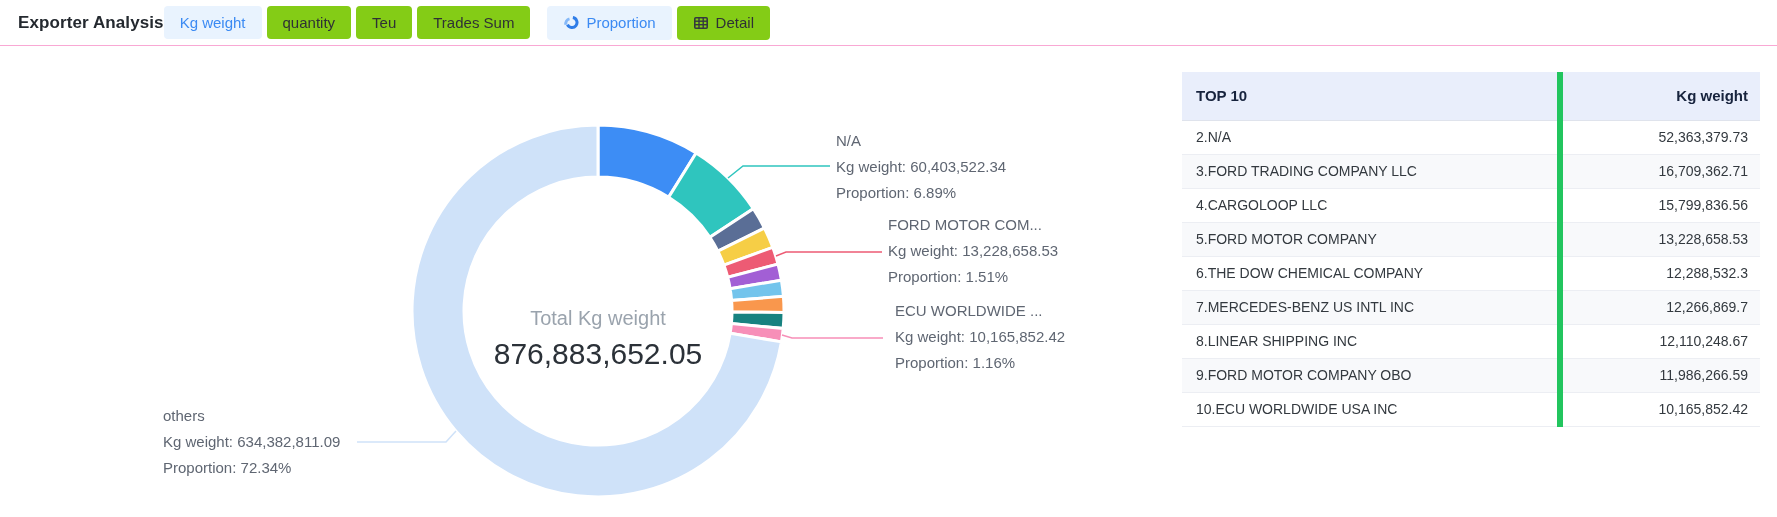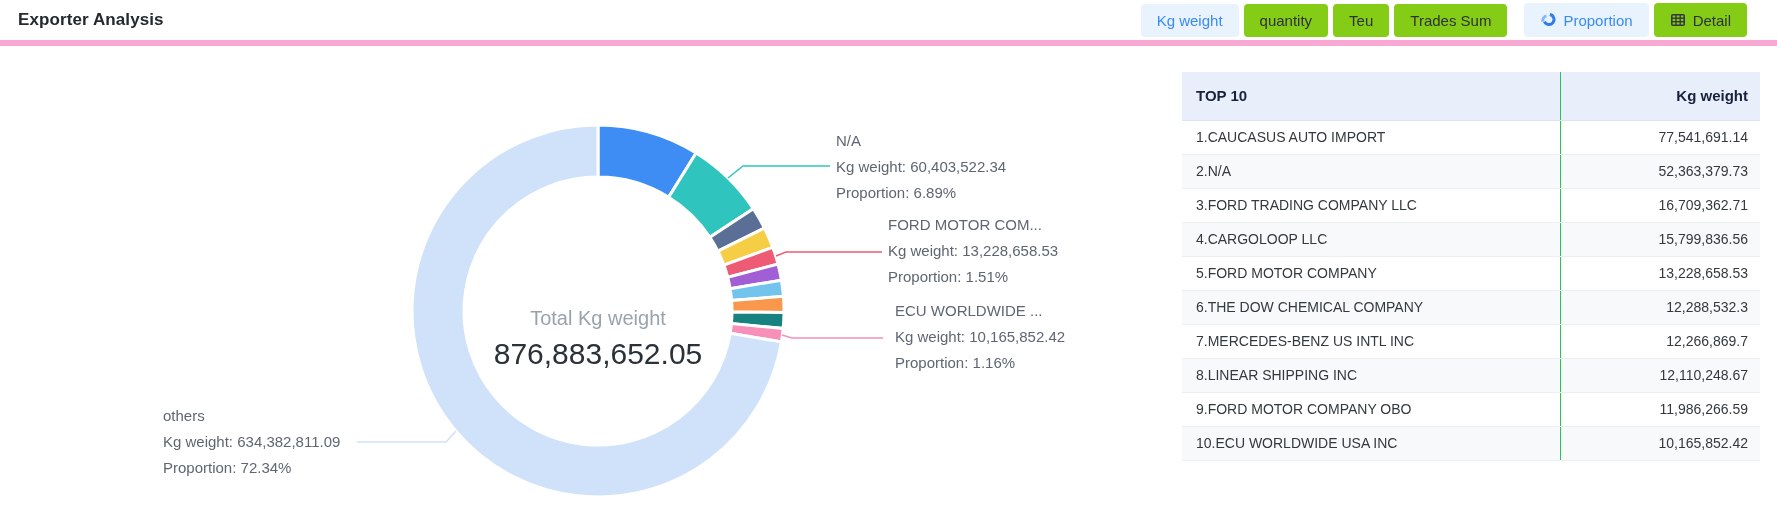--- a/index.html
+++ b/index.html
@@ -1,19 +1,19 @@
 <!DOCTYPE html>
 <html><head>
 <meta charset="utf-8">
 <style>
   * { margin:0; padding:0; box-sizing:border-box; }
   html,body { width:1777px; height:517px; background:#fff; overflow:hidden;
     font-family:"Liberation Sans","DejaVu Sans",sans-serif; }
-  .topbar { display:flex; justify-content:space-between; align-items:center;
-    height:46px; padding:0 30px 0 18px; border-bottom:6px solid #f9a8d4; background:#fff; }
+  .topbar { display:flex; justify-content:flex-start; align-items:center;
+    height:46px; padding:0 30px 0 18px; border-bottom:1px solid #f9a8d4; background:#fff; }
   .page-title { font-size:17px; font-weight:700; color:#24292f; letter-spacing:.1px; }
   .toolbar { display:flex; align-items:center; gap:5px; }
   .btn { display:inline-flex; align-items:center; gap:7px; border:none; cursor:pointer;
     padding:9px 16px; font-size:15px; border-radius:4px; background:#84cc16; color:#2f3135;
     font-family:inherit; line-height:1; white-space:nowrap; }
   .btn.active { background:#e9f3fe; color:#3b8af3; }
   .group-gap { width:7px; }
   .main { position:relative; width:1777px; height:470px; }
   #chart-svg { position:absolute; left:0; top:0; }
   .center-label { position:absolute; left:598px; top:258px; transform:translateX(-50%);
@@ -24,21 +24,21 @@
   .callout-na     { left:836px; top:82px; }
   .callout-ford   { left:888px; top:166px; }
   .callout-ecu    { left:895px; top:252px; }
   .callout-others { left:163px; top:357px; }
   .table-wrap { position:absolute; left:1182px; top:26px; width:578px; }
   table { width:100%; border-collapse:collapse; font-size:14px; color:#33393f; table-layout:fixed; }
   col.c-name { width:378px; } col.c-val { width:200px; }
   thead th { background:#e9eefb; height:48px; font-size:15px; font-weight:700; color:#17233d;
     border-bottom:1px solid #dfe3ec; }
   th:first-child, td:first-child { text-align:left; padding-left:14px;
-    border-right:1px solid #22c55e; }
+    border-right:6px solid #22c55e; }
   th:last-child, td:last-child { text-align:right; padding-right:12px; }
   tbody td { height:34px; border-bottom:1px solid #eceef3; }
   tbody tr:nth-child(even) { background:#f8f9fb; }
   .icon { display:inline-flex; }
 </style>
 </head>
 <body>
 
 <header class="topbar">
   <div class="page-title">Exporter Analysis</div>
@@ -125,24 +125,20 @@
           <col class="c-val">
         </colgroup>
       <thead>
         <tr>
           <th>TOP 10</th>
           <th>Kg weight</th>
         </tr>
       </thead>
       <tbody>
         <tr>
-            <td>1.CAUCASUS AUTO IMPORT</td>
-            <td>77,541,691.14</td>
-          </tr>
-        <tr>
             <td>2.N/A</td>
             <td>52,363,379.73</td>
           </tr>
         <tr>
             <td>3.FORD TRADING COMPANY LLC</td>
             <td>16,709,362.71</td>
           </tr>
         <tr>
             <td>4.CARGOLOOP LLC</td>
             <td>15,799,836.56</td>

